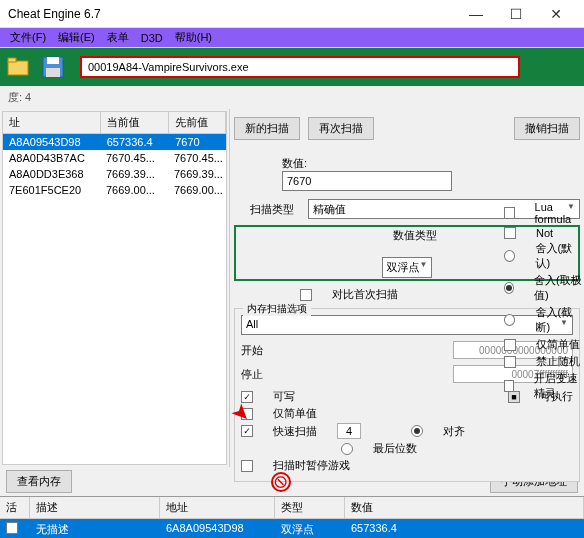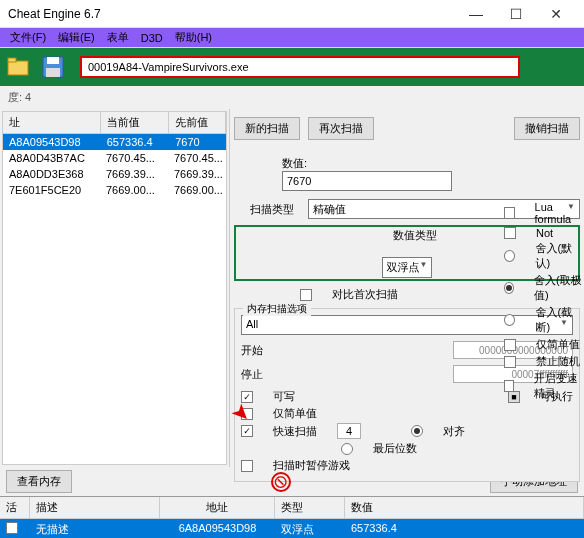--- a/index.html
+++ b/index.html
@@ -44,21 +44,21 @@
 .bottom-btns { display: flex; padding: 3px 6px; gap: 8px; align-items: center; }
 .bottom-btns .spacer { flex: 1; }
 .bottom-btns .nosign { color: #d00; font-size: 18px; border: 2px solid #d00; border-radius: 50%; width: 20px; height: 20px; display: flex; align-items: center; justify-content: center; transform: rotate(90deg); }
 .address-list { border-top: 1px solid #999; }
 .al-header { display: flex; background: #f0f0f0; border-bottom: 1px solid #ccc; }
 .al-header div { padding: 3px 6px; border-right: 1px solid #ccc; }
 .al-row { display: flex; background: #0078d7; color: #fff; padding: 2px 0; }
 .al-row div { padding: 1px 6px; }
 .alc-active { width: 30px; }
 .alc-desc { width: 130px; }
-.alc-addr { width: 115px; text-align: center; }
+.alc-addr { width: 115px; }
 .alc-type { width: 70px; }
 .alc-val { flex: 1; }
 .value-section { margin-left: 48px; margin-bottom: 8px; }
 .scan-settings { display: flex; gap: 4px; }
 .scan-left { flex: 1; }
 .dropdown-arrow { margin-left: auto; font-size: 8px; color: #555; }
 .small-input { width: 120px; border: 1px solid #adadad; padding: 2px 4px; background: #fff; height: 18px; text-align: right; font-size: 10px; color: #888; }
 </style>
 </head>
 <body>

